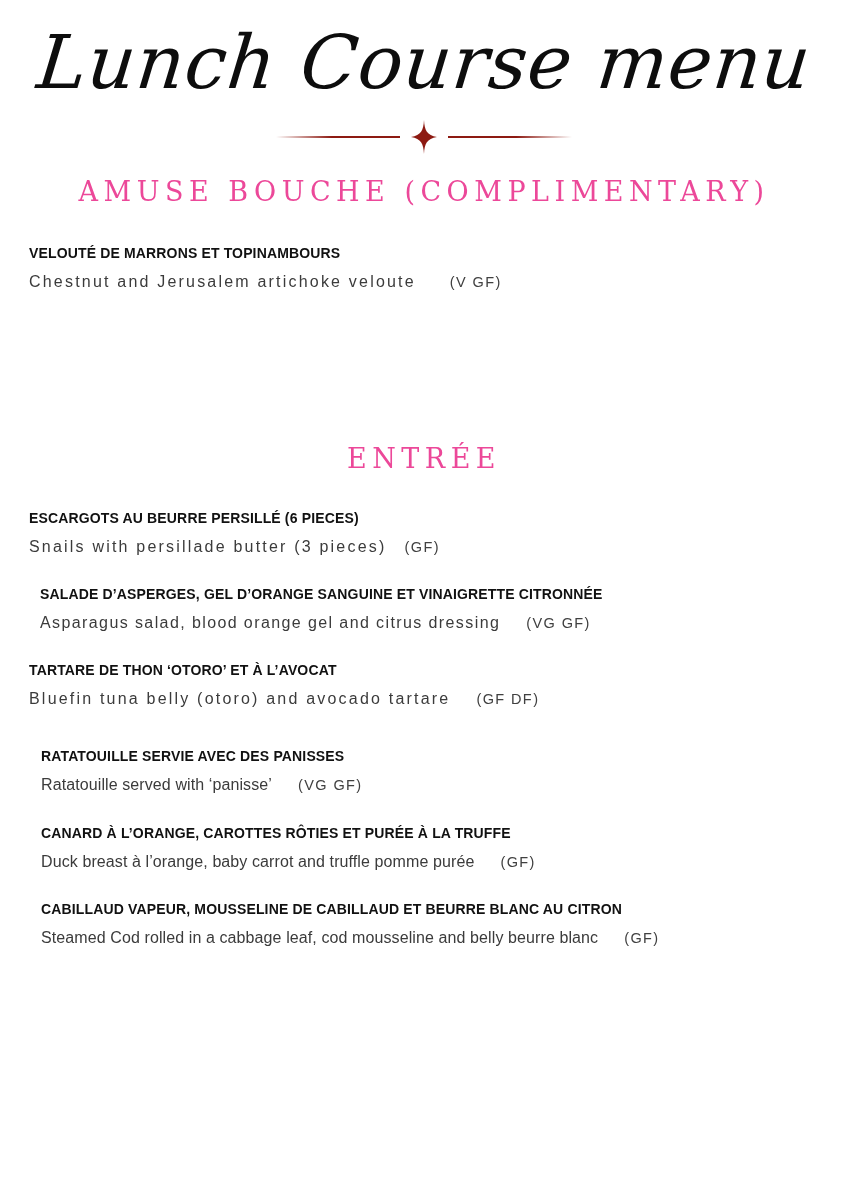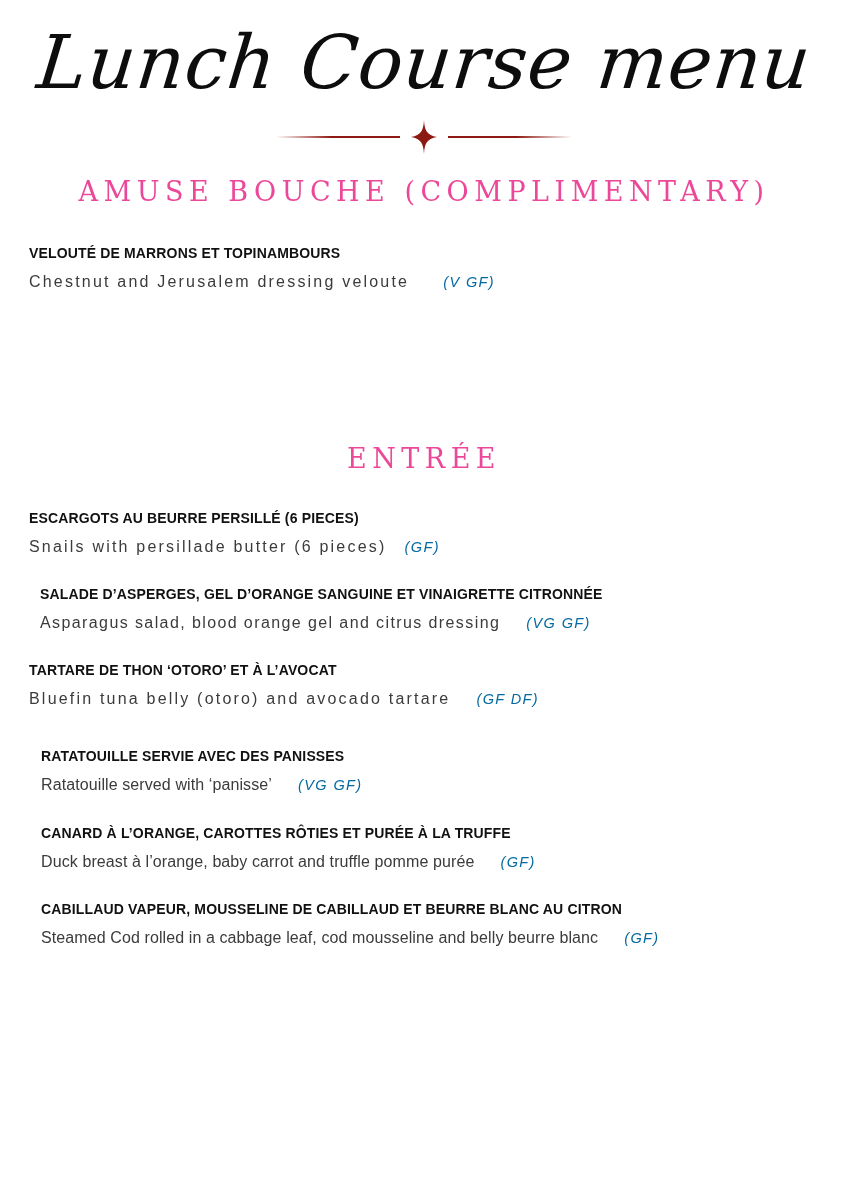--- a/index.html
+++ b/index.html
@@ -108,22 +108,21 @@
   }
   .item-en {
     font-family: "Liberation Sans", sans-serif;
     font-weight: 400;
     font-size: 16px;
     line-height: 1.45;
     color: #3b3b3b;
     margin: 0;
   }
   .item-en .tag {
-    font-style: italic;
-    color: #0369a1;
+    color: #404040;
     font-size: 14.5px;
     letter-spacing: 1.4px;
     white-space: nowrap;
   }
 
   
   .indent-0 { padding-left: 29px; }
   .indent-1 { padding-left: 40px; }
   .indent-2 { padding-left: 41px; }
 
@@ -152,32 +151,32 @@
     </svg>
     <span class="rule right"></span>
   </div>
 
   <h2 class="section-head section-amuse">AMUSE BOUCHE (COMPLIMENTARY)</h2>
 
   <ul class="items amuse">
     <li class="item indent-0">
       <p class="item-fr">VELOUTÉ DE MARRONS ET TOPINAMBOURS</p>
       <p class="item-en sp-wide">
-        <span>Chestnut and Jerusalem dressing veloute</span><span class="gap-lg"></span><span class="tag">(V  GF)</span>
+        <span>Chestnut and Jerusalem artichoke veloute</span><span class="gap-lg"></span><span class="tag">(V  GF)</span>
       </p>
     </li>
   </ul>
 
   <h2 class="section-head section-entree">ENTRÉE</h2>
 
   <ul class="items entree">
     <li class="item indent-0">
       <p class="item-fr">ESCARGOTS AU BEURRE PERSILLÉ (6 PIECES)</p>
       <p class="item-en sp-wide">
-        <span>Snails with persillade butter (6 pieces)</span><span class="gap-sm"></span><span class="tag">(GF)</span>
+        <span>Snails with persillade butter (3 pieces)</span><span class="gap-sm"></span><span class="tag">(GF)</span>
       </p>
     </li>
 
     <li class="item indent-1">
       <p class="item-fr">SALADE D’ASPERGES, GEL D’ORANGE SANGUINE ET VINAIGRETTE CITRONNÉE</p>
       <p class="item-en sp-med">
         <span>Asparagus salad, blood orange gel and citrus dressing</span><span class="gap-md"></span><span class="tag">(VG GF)</span>
       </p>
     </li>
 

